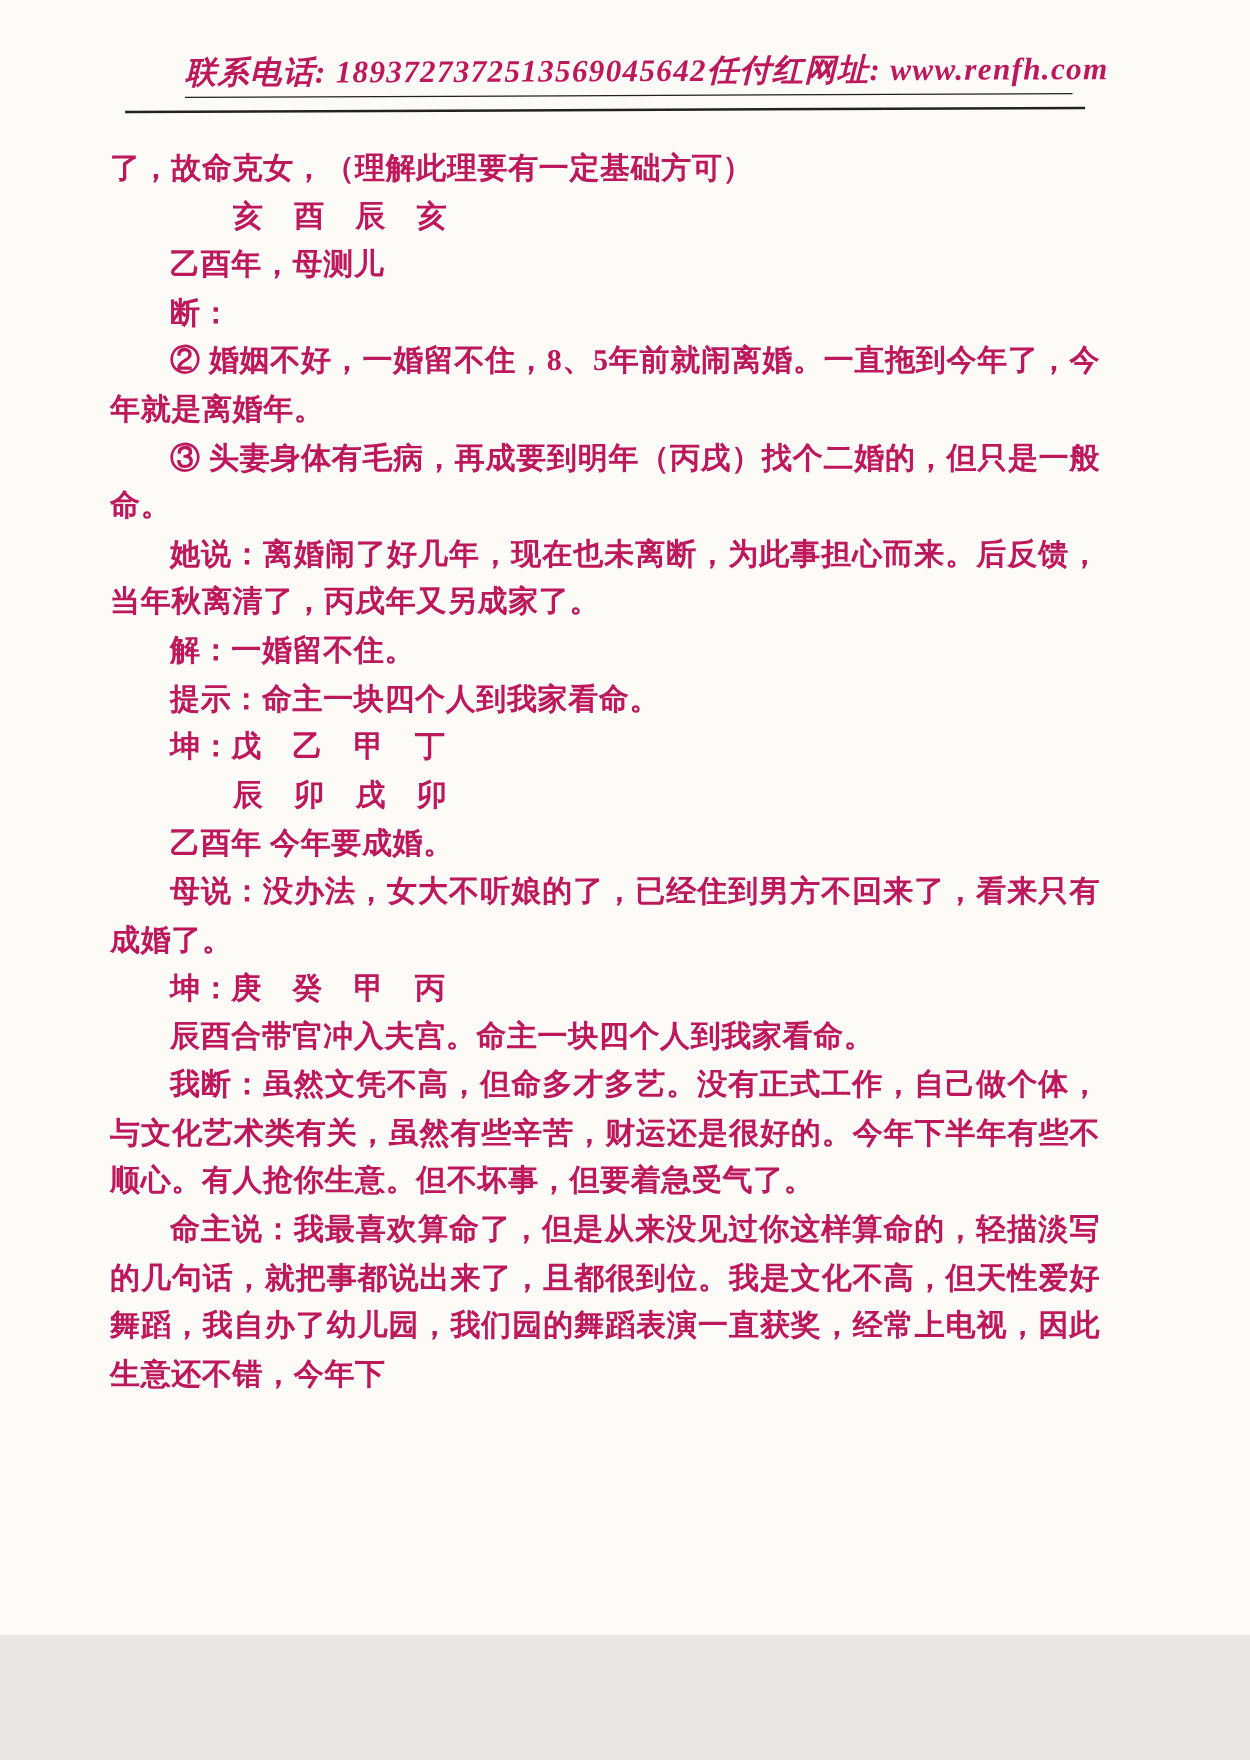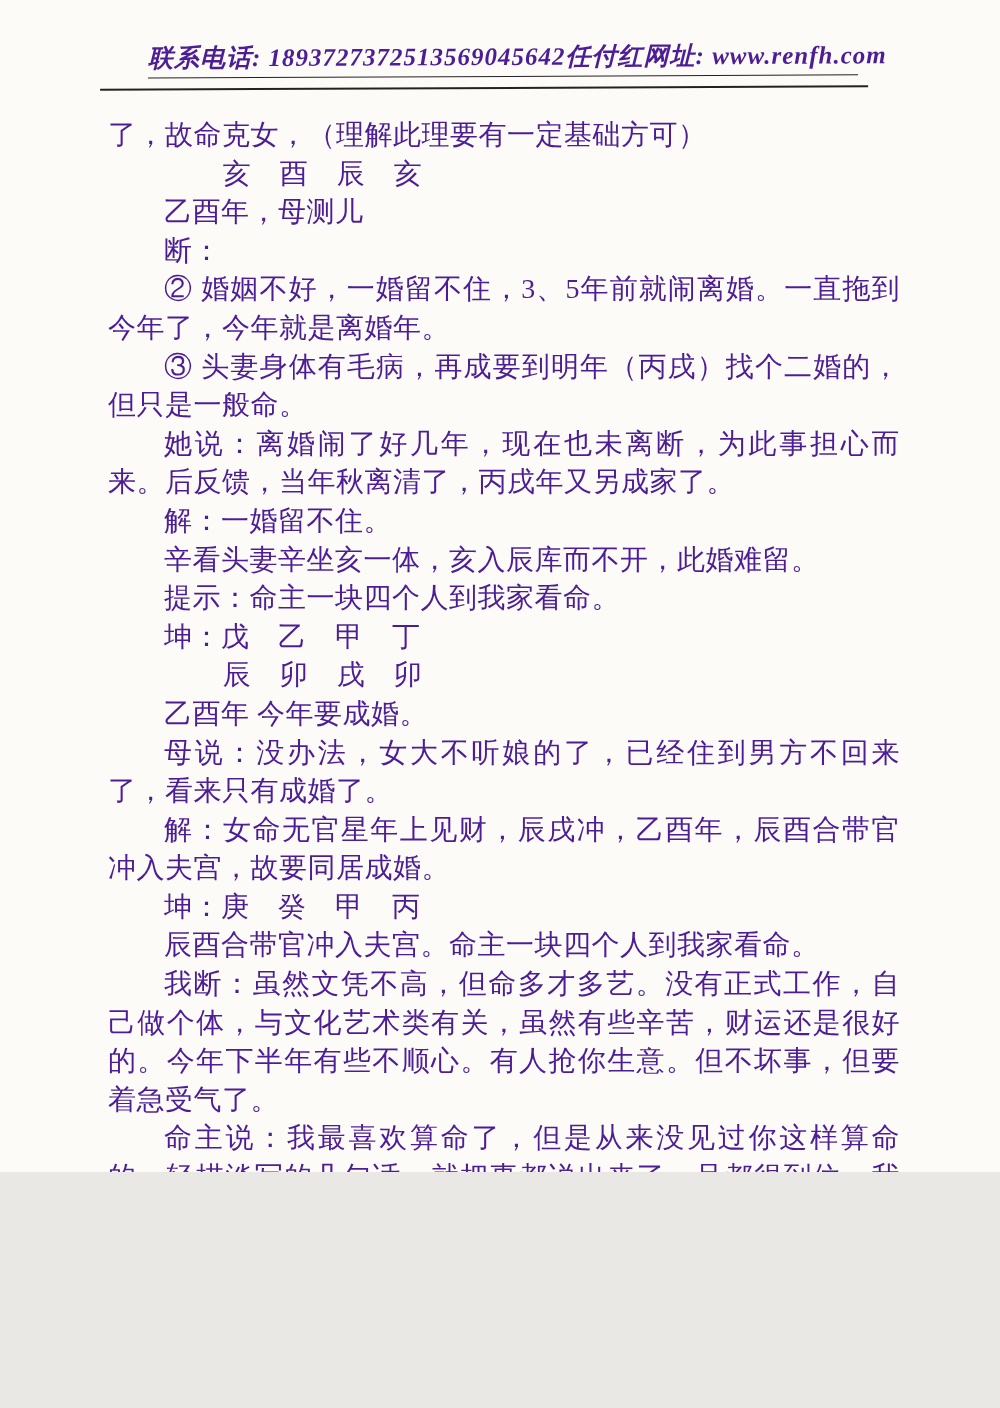--- a/index.html
+++ b/index.html
@@ -4,24 +4,24 @@
 <style>
   html, body {
     margin: 0;
     padding: 0;
     background: #e9e8e4;
     font-family: "Liberation Serif", serif;
   }
   .scan-page {
     position: relative;
     width: 1000px;
-    height: 1172px;
+    height: 1308px;
     margin: 0 auto;
     background: #fcfbf8;
-    color: #4c1d95;
+    color: #be185d;
     overflow: hidden;
     box-shadow: 0 0 6px rgba(0,0,0,0.25);
   }
   
   .header-rule {
     position: absolute;
     left: 100px;
     top: 40px;
     width: 768px;
     border-bottom: 2.5px solid #242220;
@@ -38,27 +38,28 @@
     font-weight: bold;
     font-size: 25px;
     white-space: nowrap;
     border-bottom: 1.5px solid #242220;
     padding-bottom: 3px;
   }
   .header-seg { letter-spacing: 1px; }
   
   .body-text {
     position: absolute;
-    left: 108px;
+    left: 88px;
     top: 116px;
     width: 792px;
-    font-size: 28px;
+    font-size: 24px;
     line-height: 38.6px;
     text-align: justify;
     letter-spacing: 0.5px;
+    font-weight: bold;
   }
   .body-text p { margin: 0; }
   .para.flush    { text-indent: 0; }
   .para.indent   { text-indent: 2em; }
   .para.pillar   { text-indent: 2em; }
   .para.branches { text-indent: 4.1em; }
   
   .footer {
     position: absolute;
     left: 0;
@@ -81,31 +82,29 @@
       <span class="header-seg">任付红</span>
       <span class="header-seg">网址: www.renfh.com</span>
     </div>
   </div>
 
   <div class="body-text">
       <p class="para flush">了，故命克女，（理解此理要有一定基础方可）</p>
       <p class="para branches">亥　酉　辰　亥</p>
       <p class="para indent">乙酉年，母测儿</p>
       <p class="para indent">断：</p>
-      <p class="para indent">② 婚姻不好，一婚留不住，3、5年前就闹离婚。一直拖到今年了，今年就是离婚年。</p>
+      <p class="para indent">② 婚姻不好，一婚留不住，8、5年前就闹离婚。一直拖到今年了，今年就是离婚年。</p>
       <p class="para indent">③ 头妻身体有毛病，再成要到明年（丙戌）找个二婚的，但只是一般命。</p>
       <p class="para indent">她说：离婚闹了好几年，现在也未离断，为此事担心而来。后反馈，当年秋离清了，丙戌年又另成家了。</p>
       <p class="para indent">解：一婚留不住。</p>
-      <p class="para indent">辛看头妻辛坐亥一体，亥入辰库而不开，此婚难留。</p>
       <p class="para indent">提示：命主一块四个人到我家看命。</p>
       <p class="para pillar">坤：戊　乙　甲　丁</p>
       <p class="para branches">辰　卯　戌　卯</p>
       <p class="para indent">乙酉年 今年要成婚。</p>
       <p class="para indent">母说：没办法，女大不听娘的了，已经住到男方不回来了，看来只有成婚了。</p>
-      <p class="para indent">解：女命无官星年上见财，辰戌冲，乙酉年，辰酉合带官冲入夫宫，故要同居成婚。</p>
       <p class="para pillar">坤：庚　癸　甲　丙</p>
       <p class="para indent">辰酉合带官冲入夫宫。命主一块四个人到我家看命。</p>
       <p class="para indent">我断：虽然文凭不高，但命多才多艺。没有正式工作，自己做个体，与文化艺术类有关，虽然有些辛苦，财运还是很好的。今年下半年有些不顺心。有人抢你生意。但不坏事，但要着急受气了。</p>
       <p class="para indent">命主说：我最喜欢算命了，但是从来没见过你这样算命的，轻描淡写的几句话，就把事都说出来了，且都很到位。我是文化不高，但天性爱好舞蹈，我自办了幼儿园，我们园的舞蹈表演一直获奖，经常上电视，因此生意还不错，今年下</p>
     </div>
 
   <div class="footer">- 6 -</div>
 
 </div>
 

